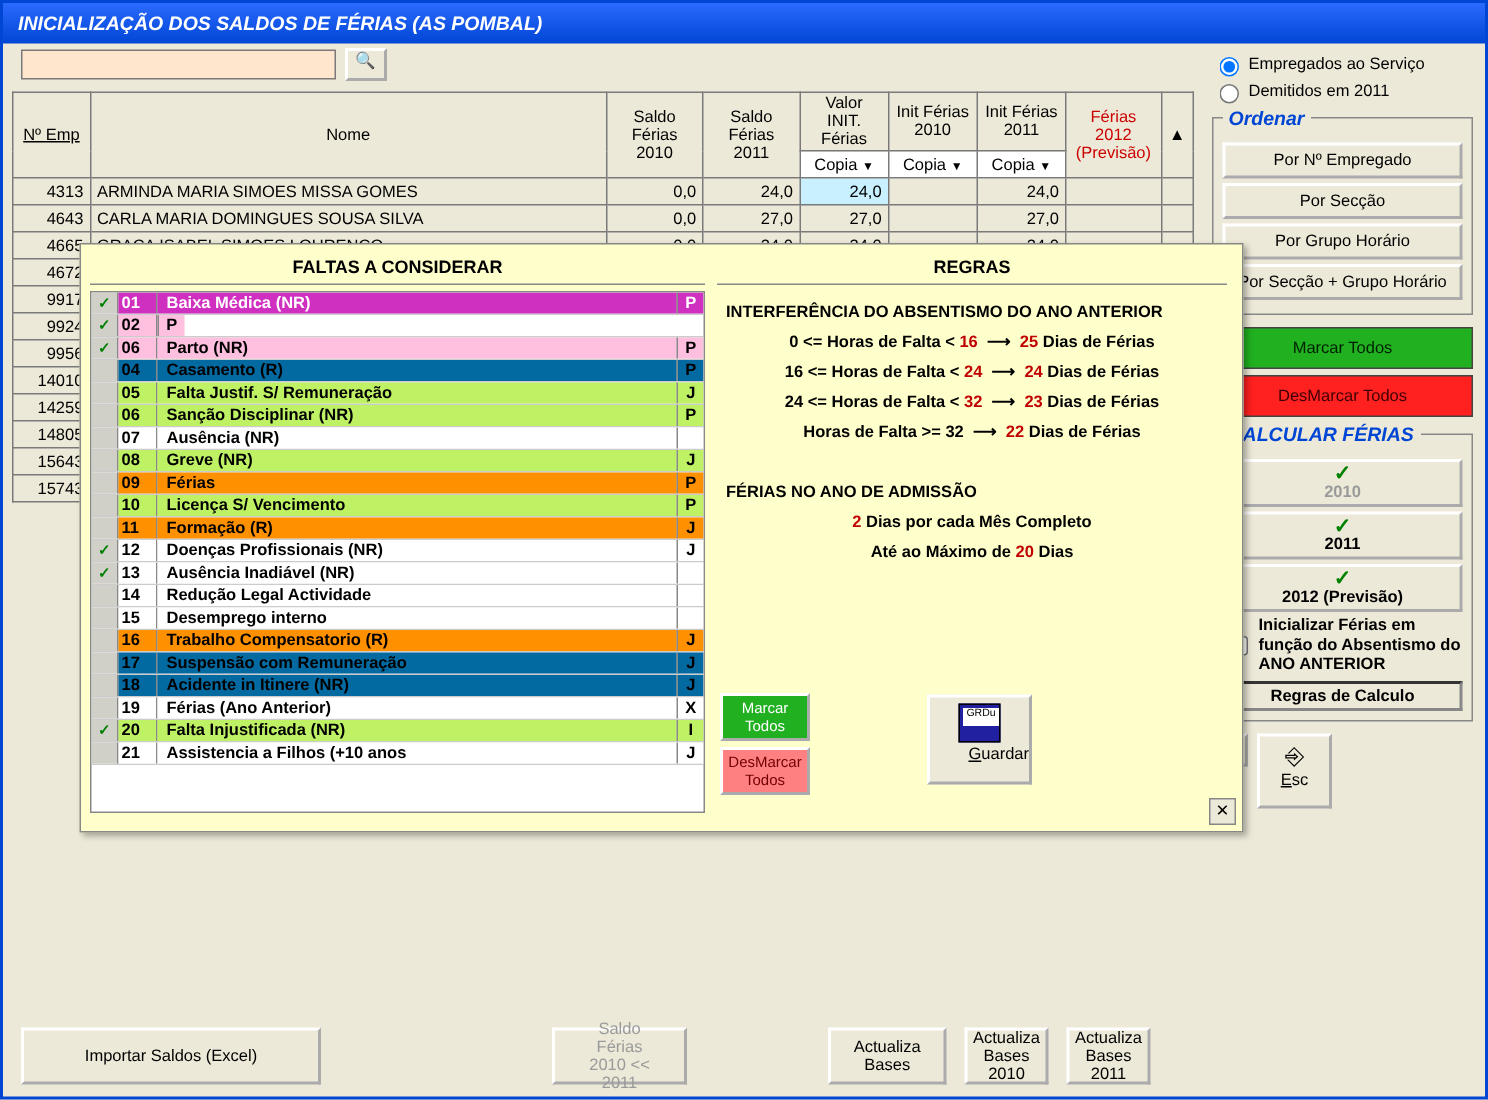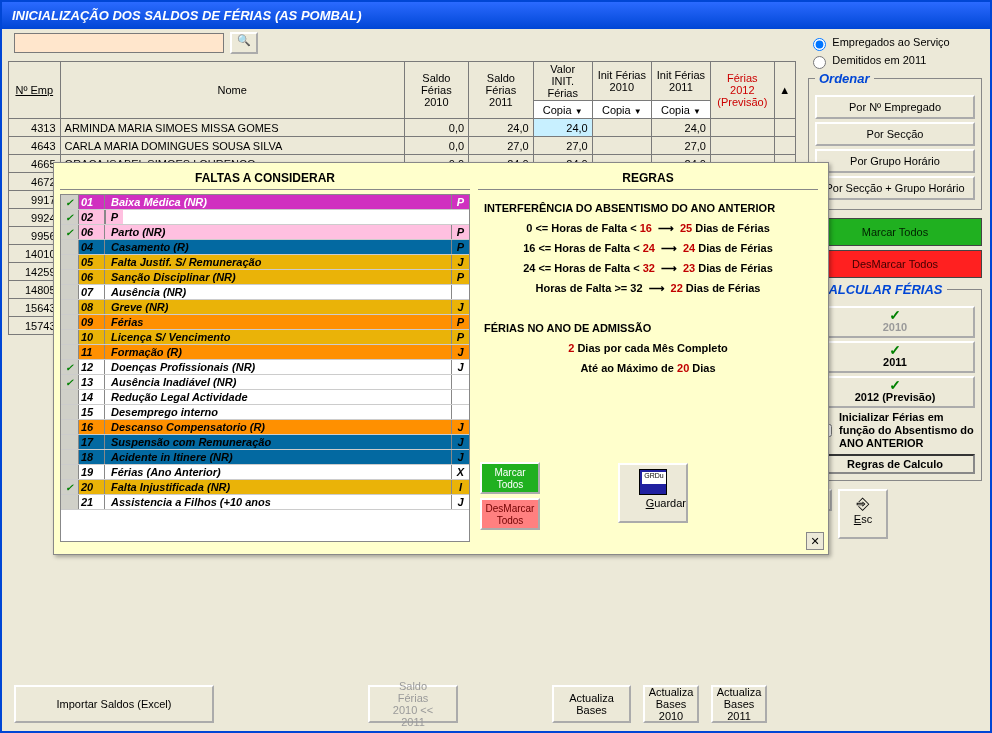--- a/index.html
+++ b/index.html
@@ -25,30 +25,30 @@
   td.copy { background: #fff; text-align: center; }
   td.copy .arrow { font-size: 8px; }
   td.sel { background: #c8f0ff; }
 
   .overlay { position: absolute; left: 12px; top: 160px; width: 776px; height: 393px; background: #ffffcc; border: 1px solid #888; box-shadow: 2px 2px 4px rgba(0,0,0,.3); margin-left: 39px; }
   .overlay .closebox { position: absolute; right: 4px; bottom: 4px; width: 18px; height: 18px; background: #ece9d8; border: 1px solid #888; text-align: center; line-height: 16px; }
   .ov-left, .ov-right { position: absolute; top: 6px; height: 378px; }
   .ov-left { left: 6px; width: 410px; }
   .ov-right { left: 424px; width: 340px; }
   .ov-title { text-align: center; font-weight: bold; font-size: 12px; padding: 2px 0 4px 0; border-bottom: 1px solid #888;}
-  .faltas { border: 1px solid #888; height: 348px; overflow-y: scroll; margin-top: 4px; background: #fff; font-style: italic; }
+  .faltas { border: 1px solid #888; height: 348px; overflow-y: scroll; margin-top: 4px; background: #fff; }
   .frow { display: flex; align-items: stretch; border-bottom: 1px solid #ccc; height: 15px; font-size: 11px; }
   .frow .sel { width: 18px; border-right: 1px solid #888; background: #d0d0c8; display:flex; align-items:center; justify-content:center; }
   .frow .check::before { content: "✓"; color: #008000; font-weight: bold; font-size: 10px; }
   .frow .num { width: 26px; border-right: 1px solid #888; font-weight: bold; padding-left: 2px; display:flex; align-items:center;}
   .frow .desc { flex: 1; padding-left: 6px; font-weight: bold; display:flex; align-items:center;text-align:right;}
   .frow .code { width: 18px; border-left: 1px solid #888; text-align: center; font-weight: bold; display:flex; align-items:center; justify-content:center;}
   .c-magenta { background: #d030c0; color: #fff; }
   .c-pink { background: #ffc0e0; }
-  .c-lightpink { background: #eab308; }
+  .c-lightpink { background: #bef264; }
   .c-orange { background: #ff9000; }
   .c-yellow { background: #0369a1; }
   .c-white { background: #fff; }
 
   .mini-btn { position: absolute; width: 60px; height: 32px; border: 2px outset #fff; text-align: center; font-size: 10px; line-height: 12px; padding-top: 3px; }
   .mini-green { background: #20b020; color: #fff; }
   .mini-red { background: #ff8080; color: #700000; }
 
   .regras-block { margin-top: 8px; font-weight: bold; font-size: 12px; line-height: 20px; text-align: center; }
   .regras-block .red { color: #c00000; }
@@ -381,21 +381,21 @@
         </div>
         <div class="frow">
           <div class="sel "></div>
     <div class="num c-white">15</div>
     <div class="desc c-white">Desemprego interno</div>
     <div class="code c-white"></div>
         </div>
         <div class="frow">
           <div class="sel "></div>
     <div class="num c-orange">16</div>
-    <div class="desc c-orange">Descanso Compensatorio (R)</div>
+    <div class="desc c-orange">Trabalho Compensatorio (R)</div>
     <div class="code c-orange">J</div>
         </div>
         <div class="frow">
           <div class="sel "></div>
     <div class="num c-yellow">17</div>
     <div class="desc c-yellow">Suspensão com Remuneração</div>
     <div class="code c-yellow">J</div>
         </div>
         <div class="frow">
           <div class="sel "></div>

